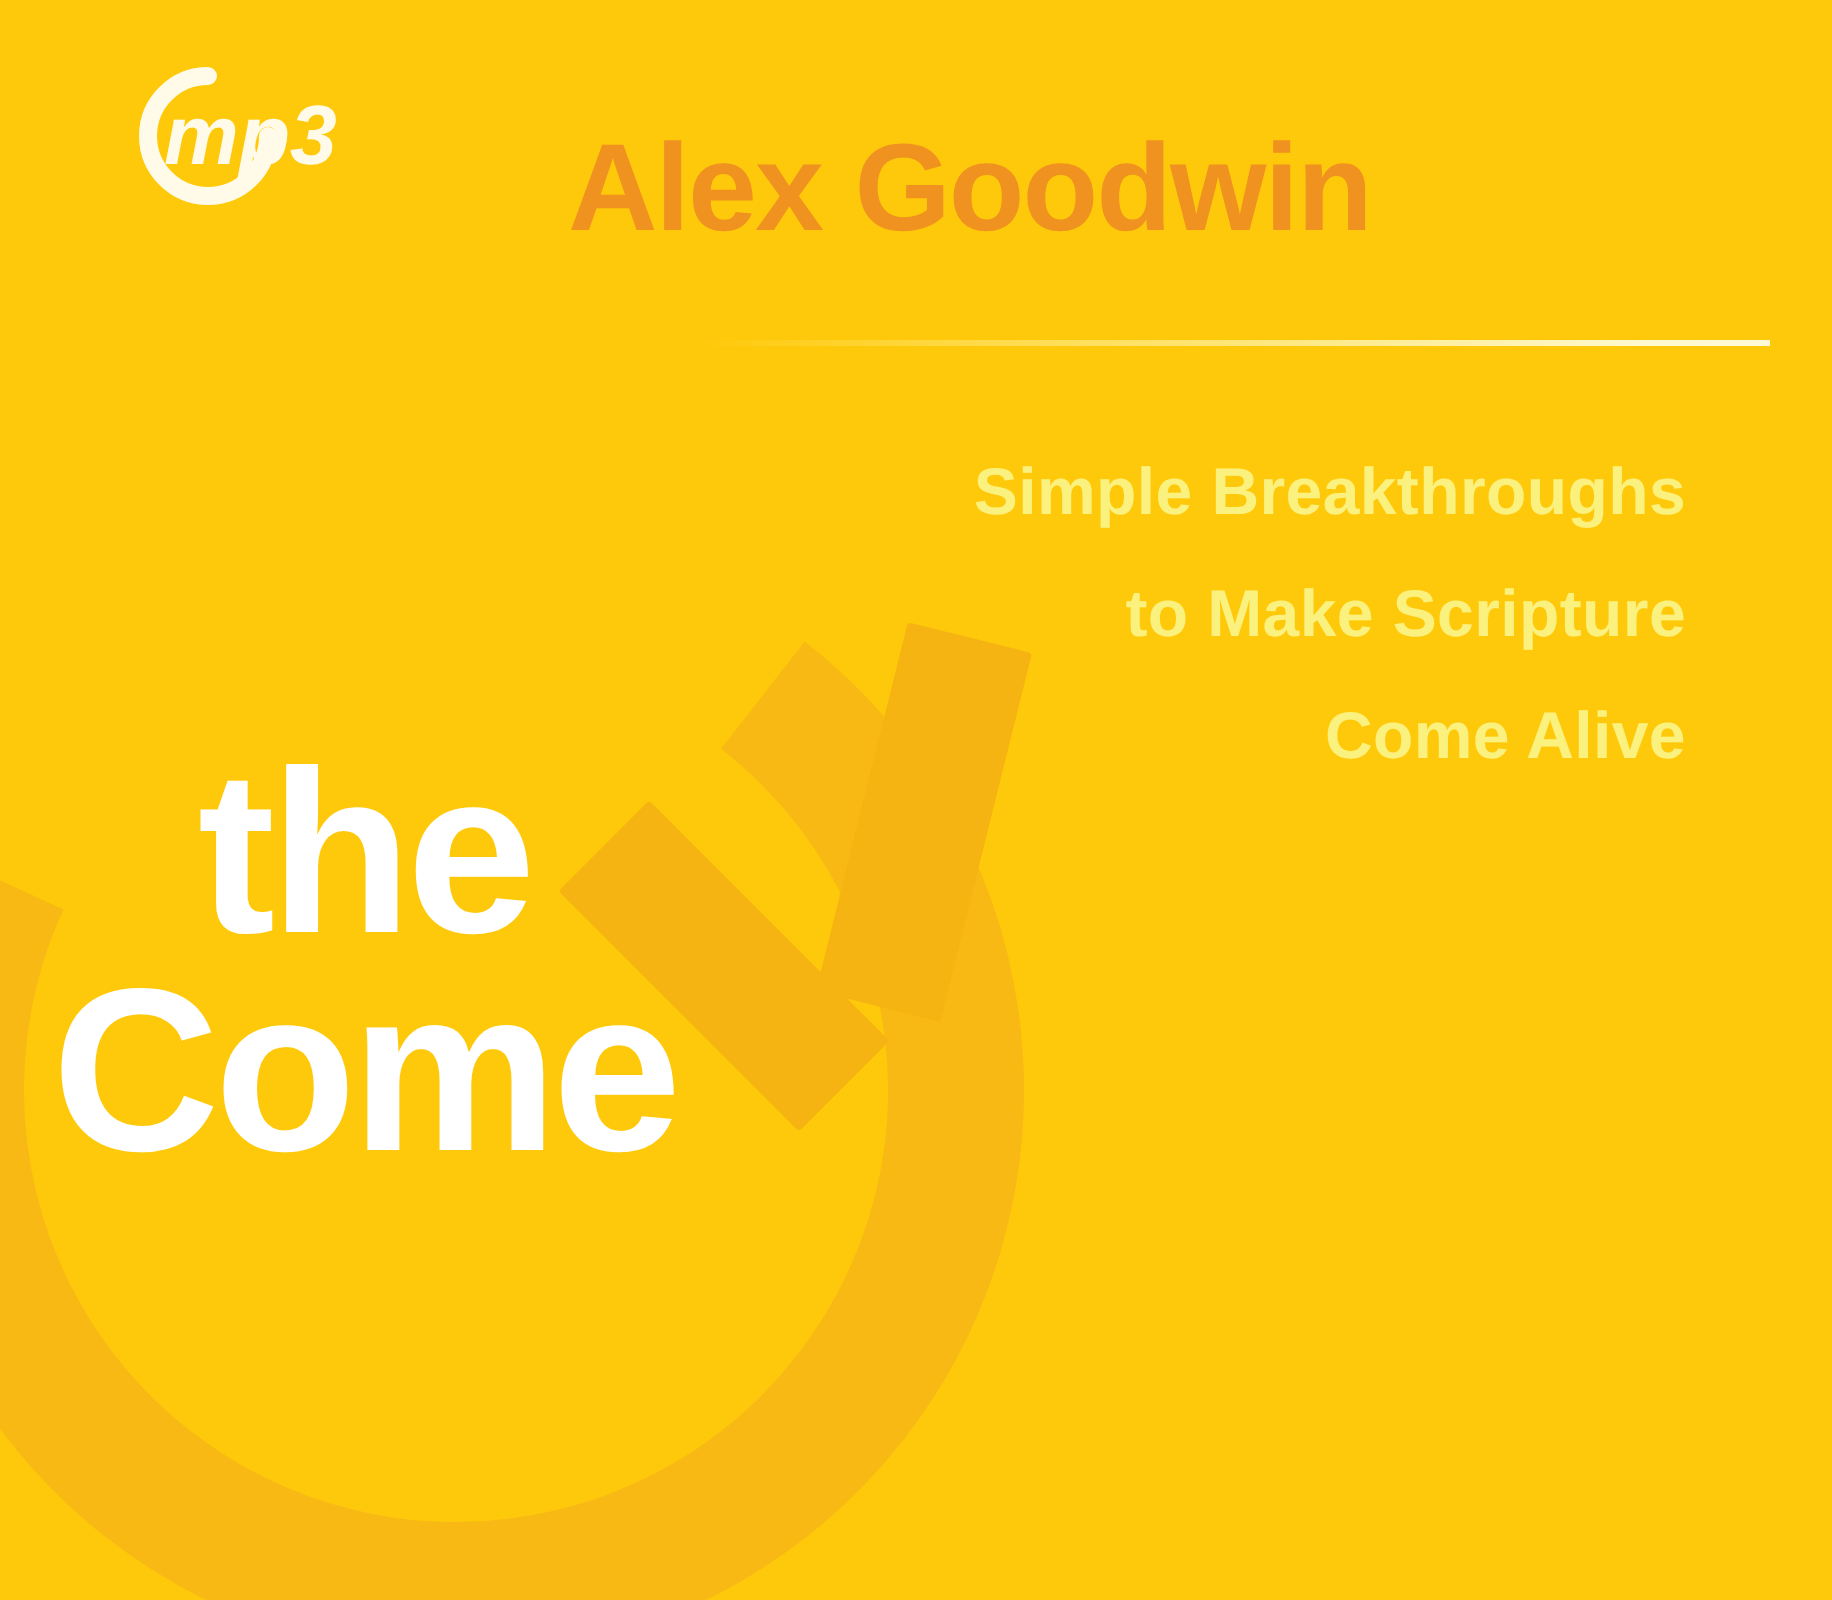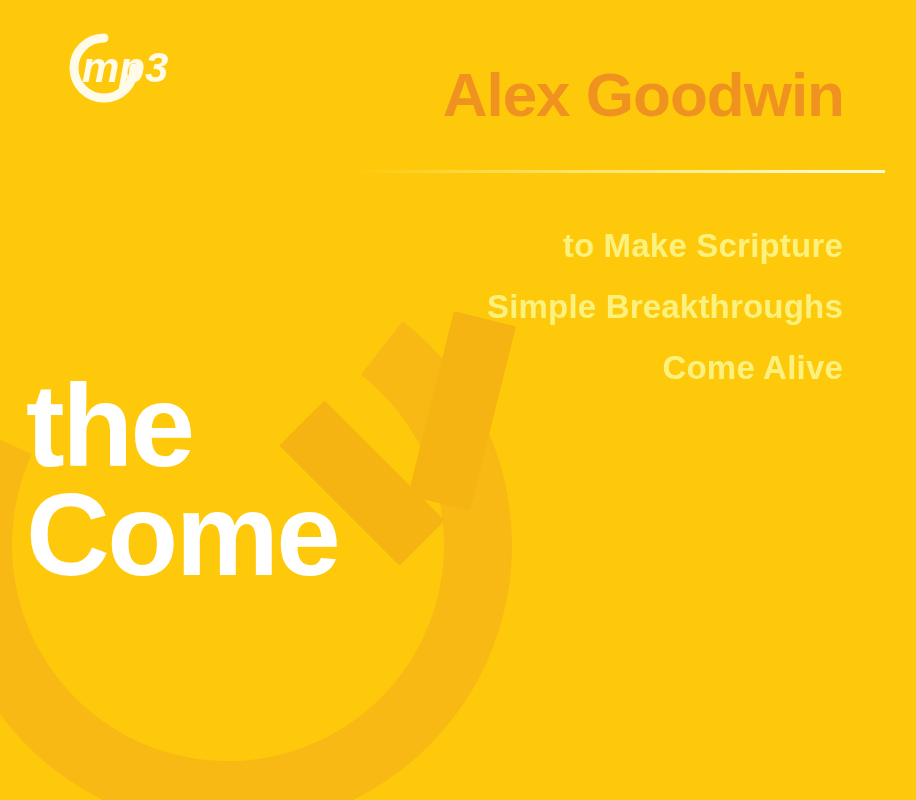--- a/index.html
+++ b/index.html
@@ -39,21 +39,21 @@
     height: 90px;
   }
   .mp3-badge svg { display: block; }
 
   
   .author {
     position: absolute;
     right: 72px;
     top: 62px;
     width: 560px;
-    text-align: right;
+    text-align: left;
     font-size: 62px;
     font-weight: bold;
     letter-spacing: -1px;
     color: #f0921f;
     line-height: 1.05;
     white-space: nowrap;
   }
 
   
   .divider {
@@ -91,20 +91,21 @@
   
   .title {
     position: absolute;
     left: 26px;
     top: 372px;
     color: #ffffff;
     font-size: 116px;
     font-weight: bold;
     letter-spacing: -2.5px;
     line-height: 109px;
+    text-align: center;
   }
   .title .title-line {
     display: block;
     white-space: nowrap;
   }
 </style>
 </head>
 <body>
 
 <div class="cover">
@@ -135,22 +136,22 @@
 
       <text x="40" y="54" font-family="'Liberation Sans', sans-serif" font-size="42" font-weight="bold" font-style="italic" fill="#fffbe8">mp3</text>
     </svg>
   </div>
 
   <div class="author">Alex Goodwin</div>
 
   <div class="divider"></div>
 
   <div class="subtitle">
+    <span class="sub-line">Simple Breakthroughs</span>
     <span class="sub-line">to Make Scripture</span>
-    <span class="sub-line">Simple Breakthroughs</span>
     <span class="sub-line">Come Alive</span>
   </div>
 
   <div class="title">
     <span class="title-line">the</span>
     <span class="title-line">Come</span>
   </div>
 
 </div>
 

